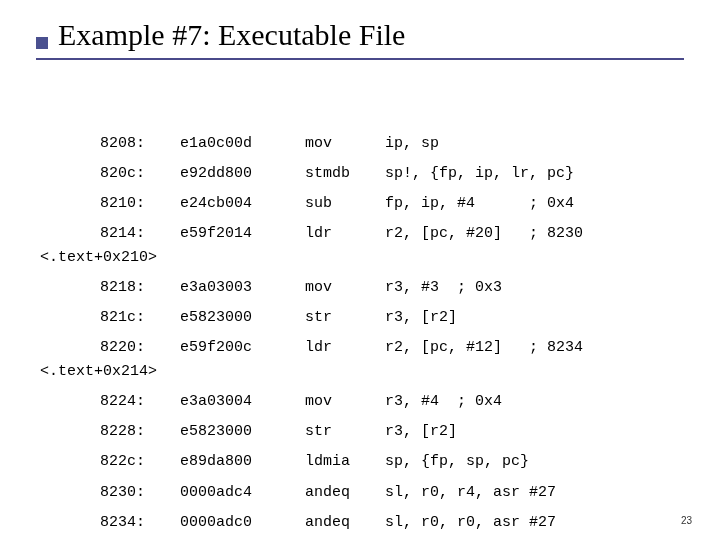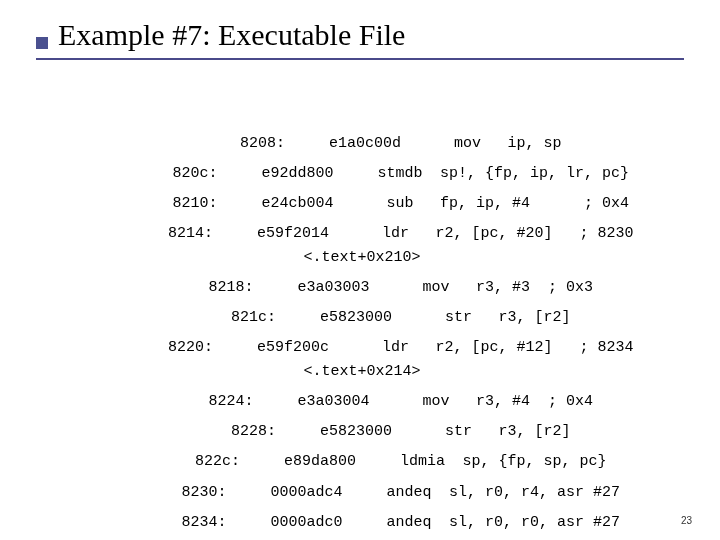--- a/index.html
+++ b/index.html
@@ -11,21 +11,20 @@
     font-family: "Times New Roman", Times, serif;
     color: #000;
     overflow: hidden;
   }
   .slide {
     position: relative;
     width: 720px;
     height: 540px;
     box-sizing: border-box;
     padding: 18px 36px 12px 36px;
-    text-align: center;
   }
   .title-wrap {
     border-bottom: 2px solid #4a4a8a;
     padding-bottom: 6px;
     margin-bottom: 18px;
     display: flex;
     align-items: baseline;
   }
   .bullet {
     width: 12px;

